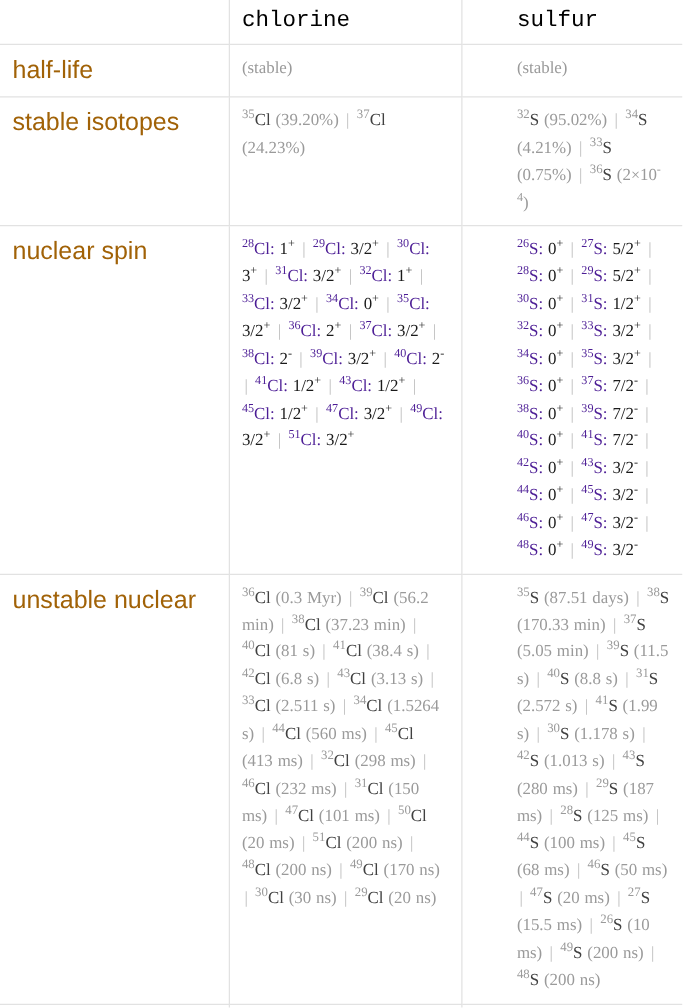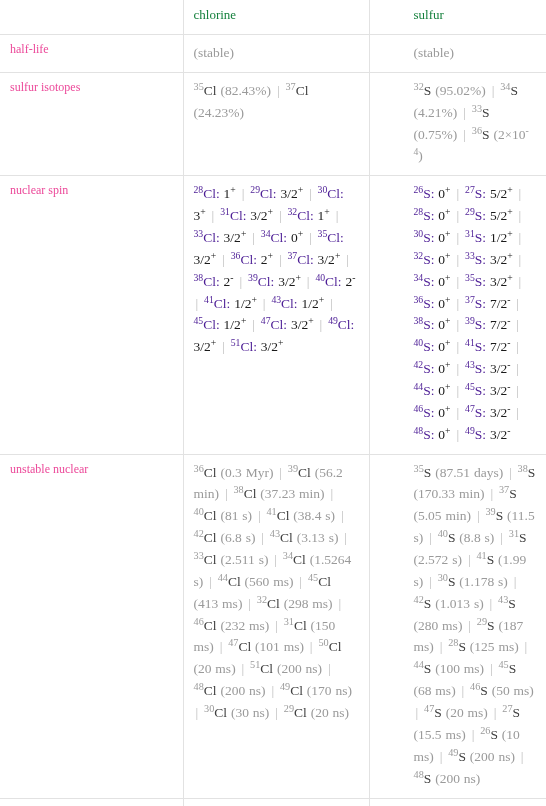--- a/index.html
+++ b/index.html
@@ -38,28 +38,28 @@
     padding-left:44px;
   }
 
   
   .hdr td{
     height:19px;
     padding-top:6px;padding-bottom:8px;
   }
   .colhead{
     text-align:center;
-    font-family:Liberation Serif, serif;
-    font-size:13px;
-    color:#15803d;
+    font-family:Liberation Mono, monospace;
+    font-size:18px;
+    color:#000000;
   }
   .rowlabel{
-    font-family:Liberation Serif, serif;
-    font-size:12px;
-    color:#ec4899;
+    font-family:Liberation Sans, sans-serif;
+    font-size:20px;
+    color:#a16207;
     line-height:1.3;
   }
   .val{
     font-family:Liberation Serif, serif;
     font-size:13.5px;
     color:#1a1a1a;
     line-height:1.62;
     word-spacing:0.5px;
   }
   .val .dim{ color:#9a9a9a; }
@@ -85,22 +85,22 @@
       <td></td>
       <td class="colhead">chlorine</td>
       <td class="colhead">sulfur</td>
     </tr>
   <tr>
         <td class="rowlabel">half-life</td>
         <td class="val"><span class="dim">(stable)</span></td>
         <td class="val"><span class="dim">(stable)</span></td>
       </tr>
       <tr>
-        <td class="rowlabel">sulfur isotopes</td>
-        <td class="val"><span class="iso"><span class="mass">35</span><span class="sym">Cl</span></span> <span class="dim">(82.43%)</span> <span class="sep">|</span> <span class="iso"><span class="mass">37</span><span class="sym">Cl</span></span> <span class="dim">(24.23%)</span></td>
+        <td class="rowlabel">stable isotopes</td>
+        <td class="val"><span class="iso"><span class="mass">35</span><span class="sym">Cl</span></span> <span class="dim">(39.20%)</span> <span class="sep">|</span> <span class="iso"><span class="mass">37</span><span class="sym">Cl</span></span> <span class="dim">(24.23%)</span></td>
         <td class="val"><span class="iso"><span class="mass">32</span><span class="sym">S</span></span> <span class="dim">(95.02%)</span> <span class="sep">|</span> <span class="iso"><span class="mass">34</span><span class="sym">S</span></span> <span class="dim">(4.21%)</span> <span class="sep">|</span> <span class="iso"><span class="mass">33</span><span class="sym">S</span></span> <span class="dim">(0.75%)</span> <span class="sep">|</span> <span class="iso"><span class="mass">36</span><span class="sym">S</span></span> <span class="dim">(2<span class="times">×</span>10<sup>-4</sup>)</span></td>
       </tr>
       <tr>
         <td class="rowlabel">nuclear spin</td>
         <td class="val"><span class="spinlist"><span class="elabel"><sup>28</sup>Cl:</span> <span class="spin">1<sup>+</sup></span> <span class="sep">|</span> <span class="elabel"><sup>29</sup>Cl:</span> <span class="spin">3/2<sup>+</sup></span> <span class="sep">|</span> <span class="elabel"><sup>30</sup>Cl:</span> <span class="spin">3<sup>+</sup></span> <span class="sep">|</span> <span class="elabel"><sup>31</sup>Cl:</span> <span class="spin">3/2<sup>+</sup></span> <span class="sep">|</span> <span class="elabel"><sup>32</sup>Cl:</span> <span class="spin">1<sup>+</sup></span> <span class="sep">|</span> <span class="elabel"><sup>33</sup>Cl:</span> <span class="spin">3/2<sup>+</sup></span> <span class="sep">|</span> <span class="elabel"><sup>34</sup>Cl:</span> <span class="spin">0<sup>+</sup></span> <span class="sep">|</span> <span class="elabel"><sup>35</sup>Cl:</span> <span class="spin">3/2<sup>+</sup></span> <span class="sep">|</span> <span class="elabel"><sup>36</sup>Cl:</span> <span class="spin">2<sup>+</sup></span> <span class="sep">|</span> <span class="elabel"><sup>37</sup>Cl:</span> <span class="spin">3/2<sup>+</sup></span> <span class="sep">|</span> <span class="elabel"><sup>38</sup>Cl:</span> <span class="spin">2<sup>-</sup></span> <span class="sep">|</span> <span class="elabel"><sup>39</sup>Cl:</span> <span class="spin">3/2<sup>+</sup></span> <span class="sep">|</span> <span class="elabel"><sup>40</sup>Cl:</span> <span class="spin">2<sup>-</sup></span> <span class="sep">|</span> <span class="elabel"><sup>41</sup>Cl:</span> <span class="spin">1/2<sup>+</sup></span> <span class="sep">|</span> <span class="elabel"><sup>43</sup>Cl:</span> <span class="spin">1/2<sup>+</sup></span> <span class="sep">|</span> <span class="elabel"><sup>45</sup>Cl:</span> <span class="spin">1/2<sup>+</sup></span> <span class="sep">|</span> <span class="elabel"><sup>47</sup>Cl:</span> <span class="spin">3/2<sup>+</sup></span> <span class="sep">|</span> <span class="elabel"><sup>49</sup>Cl:</span> <span class="spin">3/2<sup>+</sup></span> <span class="sep">|</span> <span class="elabel"><sup>51</sup>Cl:</span> <span class="spin">3/2<sup>+</sup></span></span></td>
         <td class="val"><span class="spinlist"><span class="elabel"><sup>26</sup>S:</span> <span class="spin">0<sup>+</sup></span> <span class="sep">|</span> <span class="elabel"><sup>27</sup>S:</span> <span class="spin">5/2<sup>+</sup></span> <span class="sep">|</span> <span class="elabel"><sup>28</sup>S:</span> <span class="spin">0<sup>+</sup></span> <span class="sep">|</span> <span class="elabel"><sup>29</sup>S:</span> <span class="spin">5/2<sup>+</sup></span> <span class="sep">|</span> <span class="elabel"><sup>30</sup>S:</span> <span class="spin">0<sup>+</sup></span> <span class="sep">|</span> <span class="elabel"><sup>31</sup>S:</span> <span class="spin">1/2<sup>+</sup></span> <span class="sep">|</span> <span class="elabel"><sup>32</sup>S:</span> <span class="spin">0<sup>+</sup></span> <span class="sep">|</span> <span class="elabel"><sup>33</sup>S:</span> <span class="spin">3/2<sup>+</sup></span> <span class="sep">|</span> <span class="elabel"><sup>34</sup>S:</span> <span class="spin">0<sup>+</sup></span> <span class="sep">|</span> <span class="elabel"><sup>35</sup>S:</span> <span class="spin">3/2<sup>+</sup></span> <span class="sep">|</span> <span class="elabel"><sup>36</sup>S:</span> <span class="spin">0<sup>+</sup></span> <span class="sep">|</span> <span class="elabel"><sup>37</sup>S:</span> <span class="spin">7/2<sup>-</sup></span> <span class="sep">|</span> <span class="elabel"><sup>38</sup>S:</span> <span class="spin">0<sup>+</sup></span> <span class="sep">|</span> <span class="elabel"><sup>39</sup>S:</span> <span class="spin">7/2<sup>-</sup></span> <span class="sep">|</span> <span class="elabel"><sup>40</sup>S:</span> <span class="spin">0<sup>+</sup></span> <span class="sep">|</span> <span class="elabel"><sup>41</sup>S:</span> <span class="spin">7/2<sup>-</sup></span> <span class="sep">|</span> <span class="elabel"><sup>42</sup>S:</span> <span class="spin">0<sup>+</sup></span> <span class="sep">|</span> <span class="elabel"><sup>43</sup>S:</span> <span class="spin">3/2<sup>-</sup></span> <span class="sep">|</span> <span class="elabel"><sup>44</sup>S:</span> <span class="spin">0<sup>+</sup></span> <span class="sep">|</span> <span class="elabel"><sup>45</sup>S:</span> <span class="spin">3/2<sup>-</sup></span> <span class="sep">|</span> <span class="elabel"><sup>46</sup>S:</span> <span class="spin">0<sup>+</sup></span> <span class="sep">|</span> <span class="elabel"><sup>47</sup>S:</span> <span class="spin">3/2<sup>-</sup></span> <span class="sep">|</span> <span class="elabel"><sup>48</sup>S:</span> <span class="spin">0<sup>+</sup></span> <span class="sep">|</span> <span class="elabel"><sup>49</sup>S:</span> <span class="spin">3/2<sup>-</sup></span></span></td>
       </tr>
       <tr>
         <td class="rowlabel">unstable nuclear</td>
         <td class="val"><span class="iso"><span class="mass">36</span><span class="sym">Cl</span></span> <span class="dim">(0.3 Myr)</span> <span class="sep">|</span> <span class="iso"><span class="mass">39</span><span class="sym">Cl</span></span> <span class="dim">(56.2 min)</span> <span class="sep">|</span> <span class="iso"><span class="mass">38</span><span class="sym">Cl</span></span> <span class="dim">(37.23 min)</span> <span class="sep">|</span> <span class="iso"><span class="mass">40</span><span class="sym">Cl</span></span> <span class="dim">(81 s)</span> <span class="sep">|</span> <span class="iso"><span class="mass">41</span><span class="sym">Cl</span></span> <span class="dim">(38.4 s)</span> <span class="sep">|</span> <span class="iso"><span class="mass">42</span><span class="sym">Cl</span></span> <span class="dim">(6.8 s)</span> <span class="sep">|</span> <span class="iso"><span class="mass">43</span><span class="sym">Cl</span></span> <span class="dim">(3.13 s)</span> <span class="sep">|</span> <span class="iso"><span class="mass">33</span><span class="sym">Cl</span></span> <span class="dim">(2.511 s)</span> <span class="sep">|</span> <span class="iso"><span class="mass">34</span><span class="sym">Cl</span></span> <span class="dim">(1.5264 s)</span> <span class="sep">|</span> <span class="iso"><span class="mass">44</span><span class="sym">Cl</span></span> <span class="dim">(560 ms)</span> <span class="sep">|</span> <span class="iso"><span class="mass">45</span><span class="sym">Cl</span></span> <span class="dim">(413 ms)</span> <span class="sep">|</span> <span class="iso"><span class="mass">32</span><span class="sym">Cl</span></span> <span class="dim">(298 ms)</span> <span class="sep">|</span> <span class="iso"><span class="mass">46</span><span class="sym">Cl</span></span> <span class="dim">(232 ms)</span> <span class="sep">|</span> <span class="iso"><span class="mass">31</span><span class="sym">Cl</span></span> <span class="dim">(150 ms)</span> <span class="sep">|</span> <span class="iso"><span class="mass">47</span><span class="sym">Cl</span></span> <span class="dim">(101 ms)</span> <span class="sep">|</span> <span class="iso"><span class="mass">50</span><span class="sym">Cl</span></span> <span class="dim">(20 ms)</span> <span class="sep">|</span> <span class="iso"><span class="mass">51</span><span class="sym">Cl</span></span> <span class="dim">(200 ns)</span> <span class="sep">|</span> <span class="iso"><span class="mass">48</span><span class="sym">Cl</span></span> <span class="dim">(200 ns)</span> <span class="sep">|</span> <span class="iso"><span class="mass">49</span><span class="sym">Cl</span></span> <span class="dim">(170 ns)</span> <span class="sep">|</span> <span class="iso"><span class="mass">30</span><span class="sym">Cl</span></span> <span class="dim">(30 ns)</span> <span class="sep">|</span> <span class="iso"><span class="mass">29</span><span class="sym">Cl</span></span> <span class="dim">(20 ns)</span></td>

